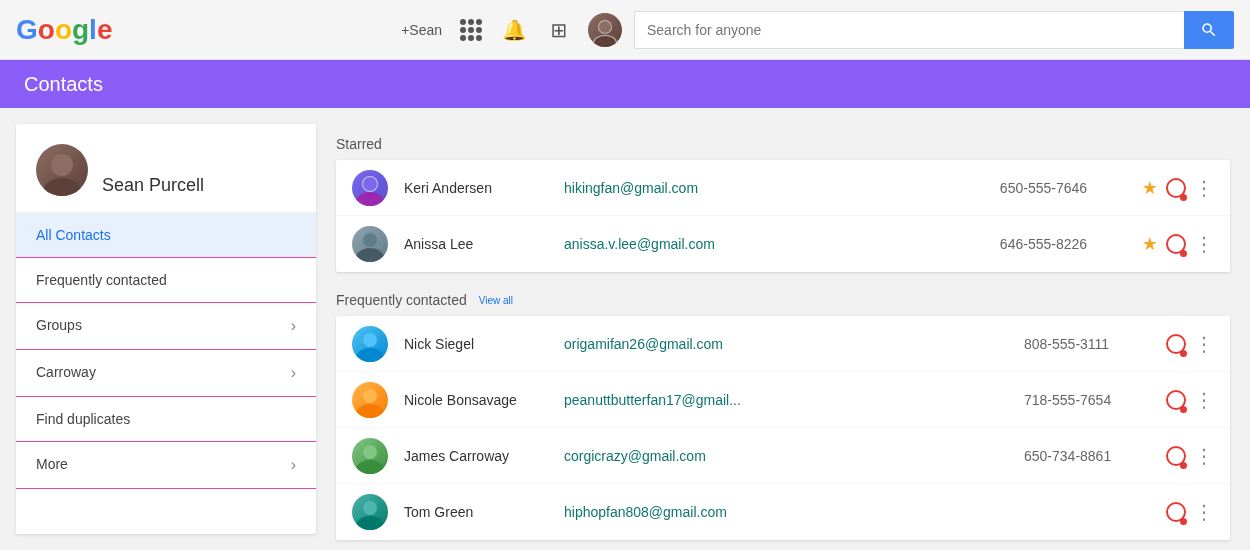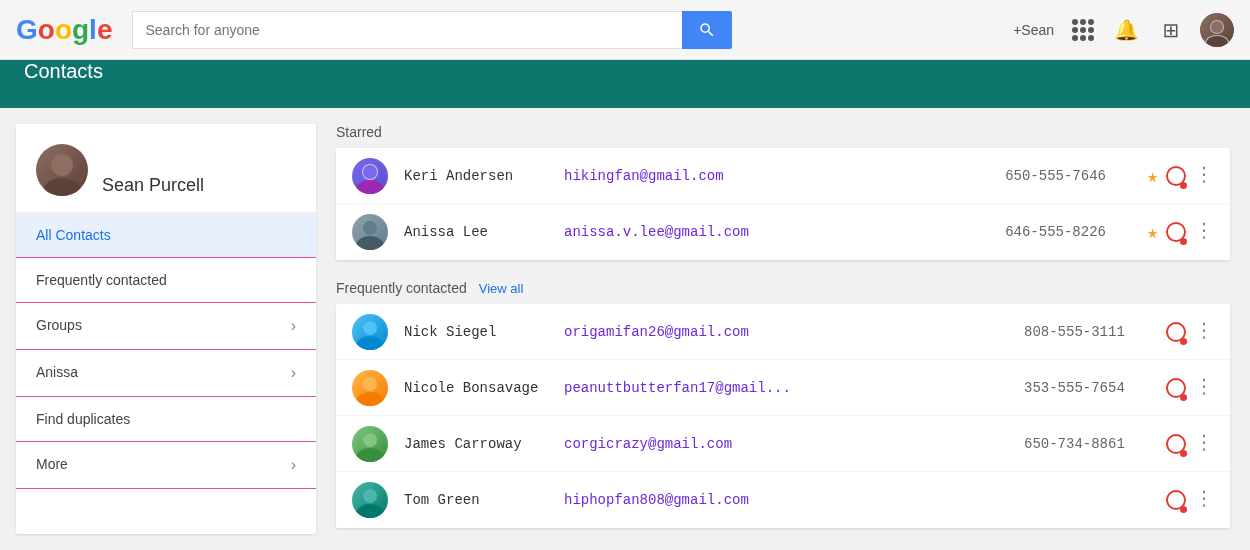--- a/index.html
+++ b/index.html
@@ -31,22 +31,22 @@
     #search-btn svg { width: 18px; height: 18px; fill: white; }
 
     #topbar-right { display: flex; align-items: center; gap: 14px; margin-left: auto; }
     #plus-sean { color: #555; font-size: 14px; cursor: pointer; }
     .tb-icon { width: 30px; height: 30px; display: flex; align-items: center; justify-content: center; cursor: pointer; color: #555; font-size: 20px; }
     #user-avatar { width: 34px; height: 34px; border-radius: 50%; background: #888; overflow: hidden; display: flex; align-items: center; justify-content: center; }
     .avatar-placeholder { width: 34px; height: 34px; border-radius: 50%; background: linear-gradient(135deg, #8d6e63, #5d4037); display: flex; align-items: center; justify-content: center; color: white; font-size: 14px; }
 
     
     #contacts-header {
-      background: #0f766e; color: white; padding: 0 24px;
-      height: 48px; display: flex; font-size: 20px; font-weight: 400;
+      background: #8b5cf6; color: white; padding: 0 24px;
+      height: 48px; display: flex; align-items: center; font-size: 20px; font-weight: 400;
     }
 
     
     #main { display: flex; height: calc(550px - 108px); background: #f1f1f1; }
 
     
     #sidebar {
       width: 300px; min-width: 300px; background: white;
       margin: 16px 0 16px 16px; border-radius: 2px;
       box-shadow: 0 1px 3px rgba(0,0,0,0.12); overflow: hidden;
@@ -62,52 +62,52 @@
       padding: 14px 20px; font-size: 14px; color: #444; cursor: pointer;
       display: flex; justify-content: space-between;
       border-bottom: 1px solid #ec4899;
     }
     .sidebar-item.active { background: #e8f0fe; color: #1a73e8; font-weight: 500; }
     .sidebar-chevron { color: #888; font-size: 16px; }
 
     
     #content { flex: 1; padding: 16px 20px; overflow-y: auto; }
 
-    .section-title { font-size: 14px; color: #555; margin-bottom: 8px; margin-top: 0; }
+    .section-title { font-size: 14px; color: #555; margin-bottom: 8px; margin-top: 12px; }
 
     .contacts-list {
       background: white; border-radius: 2px; box-shadow: 0 1px 3px rgba(0,0,0,0.12);
-      margin-bottom: 20px; overflow: hidden; font-family: Liberation Mono, monospace;
+      margin-bottom: 20px; overflow: hidden;
     }
     .contact-row {
       display: flex; align-items: center; padding: 0 16px;
       height: 56px; border-bottom: 1px solid #f5f5f5; cursor: pointer;
     }
     .contact-row:last-child { border-bottom: none; }
 
     .contact-avatar { width: 36px; height: 36px; border-radius: 50%; flex-shrink: 0; margin-right: 16px; overflow: hidden; }
     
     .av-purple { background: linear-gradient(135deg, #7b68ee, #5a4fcf); }
     .av-gray { background: linear-gradient(135deg, #90a4ae, #607d8b); }
     .av-blue { background: linear-gradient(135deg, #4fc3f7, #0288d1); }
     .av-green { background: linear-gradient(135deg, #81c784, #388e3c); }
     .av-orange { background: linear-gradient(135deg, #ffb74d, #f57c00); }
     .av-teal { background: linear-gradient(135deg, #4db6ac, #00796b); }
 
     .contact-name { min-width: 160px; font-size: 14px; color: #333; font-weight: 500; }
-    .contact-email { flex: 1; font-size: 14px; color: #6d28d9; }
+    .contact-email { flex: 1; font-size: 14px; color: #0f766e; }
     .contact-phone { min-width: 130px; font-size: 14px; color: #666; }
     .contact-actions { display: flex; align-items: center; gap: 8px; margin-left: 12px; }
 
     .star-icon { color: #f5a623; font-size: 18px; cursor: pointer; }
     .more-icon { color: #888; font-size: 20px; cursor: pointer; line-height: 1; }
 
     
     .freq-header { display: flex; align-items: center; gap: 12px; margin-bottom: 8px; }
-    .view-all-link { font-size: 13px; color: #1a73e8; cursor: pointer; }
+    .view-all-link { font-size: 10px; color: #1a73e8; cursor: pointer; }
 
     
     #content::-webkit-scrollbar { width: 6px; }
     #content::-webkit-scrollbar-thumb { background: #ccc; border-radius: 3px; }
 
     
     .hangout-circle {
       width: 20px; height: 20px; border: 2.5px solid #e53935; border-radius: 50%;
       display: inline-flex; align-items: center; justify-content: center;
       cursor: pointer; position: relative;
@@ -125,28 +125,20 @@
 
 <div id="topbar">
   <div id="logo">
     <span class="logo-g">G</span>
       <span class="logo-o1">o</span>
       <span class="logo-o2">o</span>
       <span class="logo-g2">g</span>
       <span class="logo-l">l</span>
       <span class="logo-e">e</span>
   </div>
-  <div id="search-container">
-    <input id="search-input" type="text" placeholder="Search for anyone" style="">
-    <button id="search-btn">
-      <svg viewBox="0 0 24 24">
-          <path d="M15.5 14h-.79l-.28-.27A6.471 6.471 0 0 0 16 9.5 6.5 6.5 0 1 0 9.5 16c1.61 0 3.09-.59 4.23-1.57l.27.28v.79l5 4.99L20.49 19l-4.99-5zm-6 0C7.01 14 5 11.99 5 9.5S7.01 5 9.5 5 14 7.01 14 9.5 11.99 14 9.5 14z"></path>
-        </svg>
-    </button>
-  </div>
   <div id="topbar-right">
     <span id="plus-sean">+Sean</span>
     <div class="tb-icon">
       <div class="grid-icon">
         <div class="grid-dot"></div>
           <div class="grid-dot"></div>
           <div class="grid-dot"></div>
         <div class="grid-dot"></div>
           <div class="grid-dot"></div>
           <div class="grid-dot"></div>
@@ -165,20 +157,28 @@
       <div class="avatar-placeholder">
         <svg width="34" height="34" viewBox="0 0 34 34">
             <circle cx="17" cy="14" r="7" fill="#bbb"></circle>
             <ellipse cx="17" cy="30" rx="12" ry="8" fill="#bbb"></ellipse>
             <circle cx="17" cy="14" r="6" fill="#8d6e63"></circle>
             <ellipse cx="17" cy="30" rx="11" ry="7" fill="#5d4037"></ellipse>
           </svg>
       </div>
     </div>
   </div>
+  <div id="search-container">
+    <input id="search-input" type="text" placeholder="Search for anyone" style="">
+    <button id="search-btn">
+      <svg viewBox="0 0 24 24">
+          <path d="M15.5 14h-.79l-.28-.27A6.471 6.471 0 0 0 16 9.5 6.5 6.5 0 1 0 9.5 16c1.61 0 3.09-.59 4.23-1.57l.27.28v.79l5 4.99L20.49 19l-4.99-5zm-6 0C7.01 14 5 11.99 5 9.5S7.01 5 9.5 5 14 7.01 14 9.5 11.99 14 9.5 14z"></path>
+        </svg>
+    </button>
+  </div>
 </div>
 
 <div id="contacts-header">
   <span>Contacts</span>
 </div>
 
 <div id="main">
 
   <div id="sidebar">
     <div id="profile-area">
@@ -195,21 +195,21 @@
       <span>All Contacts</span>
     </div>
     <div class="sidebar-item">
       <span>Frequently contacted</span>
     </div>
     <div class="sidebar-item">
       <span>Groups</span>
       <span class="sidebar-chevron">›</span>
     </div>
     <div class="sidebar-item">
-      <span>Anissa</span>
+      <span>Carroway</span>
       <span class="sidebar-chevron">›</span>
     </div>
     <div class="sidebar-item">
       <span>Find duplicates</span>
     </div>
     <div class="sidebar-item">
       <span>More</span>
       <span class="sidebar-chevron">›</span>
     </div>
   </div>
@@ -283,21 +283,21 @@
 
         <div class="contact-row">
           <div class="contact-avatar av-orange">
             <svg width="36" height="36" viewBox="0 0 36 36">
                 <circle cx="18" cy="14" r="7" fill="#ffb74d"></circle>
                 <ellipse cx="18" cy="32" rx="14" ry="10" fill="#f57c00"></ellipse>
               </svg>
           </div>
           <span class="contact-name">Nicole Bonsavage</span>
           <span class="contact-email">peanuttbutterfan17@gmail...</span>
-          <span class="contact-phone">353-555-7654</span>
+          <span class="contact-phone">718-555-7654</span>
           <div class="contact-actions">
             <div class="hangout-circle"></div>
             <span class="more-icon">⋮</span>
           </div>
         </div>
 
         <div class="contact-row">
           <div class="contact-avatar av-green">
             <svg width="36" height="36" viewBox="0 0 36 36">
                 <circle cx="18" cy="14" r="7" fill="#81c784"></circle>

